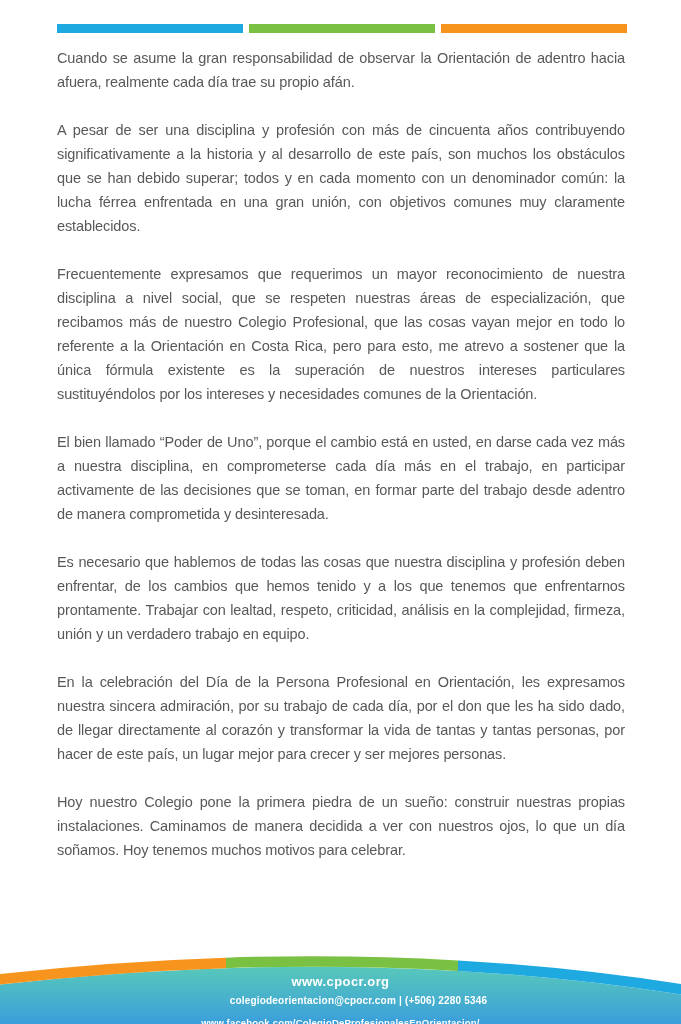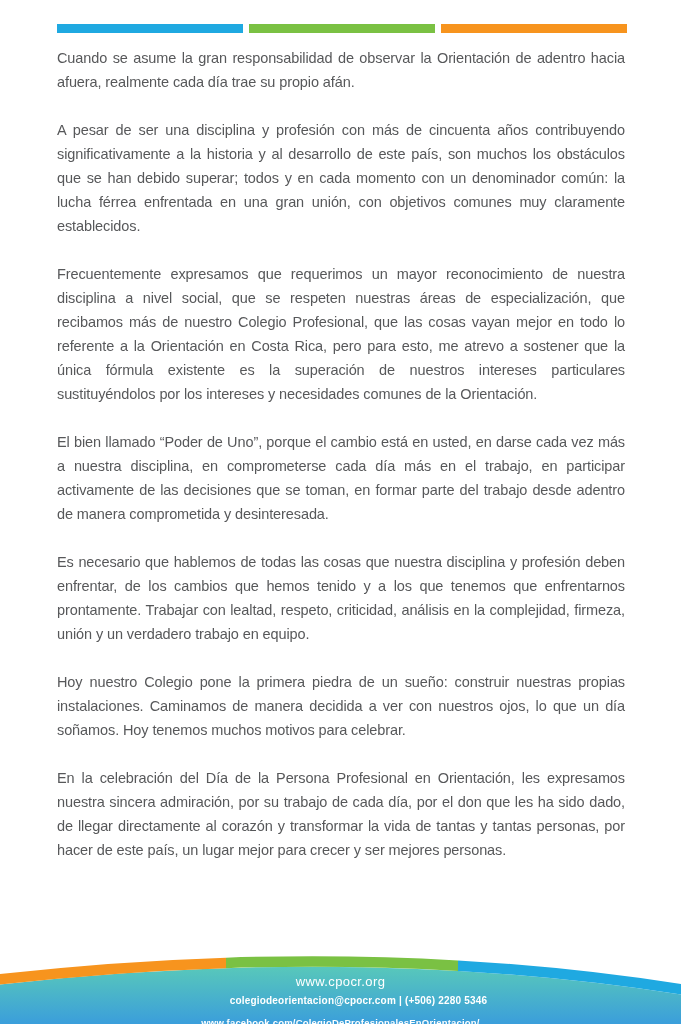--- a/index.html
+++ b/index.html
@@ -29,21 +29,21 @@
   .article p { margin: 0 0 24px 0; }
 
   
   .footer { position: absolute; left: 0; top: 914px; width: 681px; height: 110px; }
   .footer svg { display: block; width: 681px; height: 110px; }
   .footer-text {
     position: absolute; left: 0; top: 60px; width: 100%;
     text-align: center; color: #ffffff;
   }
   .footer-text .site {
-    font-size: 13px; font-weight: normal; letter-spacing: 0.4px; margin-bottom: 6px;
+    font-size: 13px; font-weight: bold; letter-spacing: 0.4px; margin-bottom: 6px;
   }
   .footer-text .contact {
     font-size: 10px; font-weight: bold; letter-spacing: 0.2px; margin-bottom: 3px; padding-left: 36px;
   }
   .footer-text .fb {
     font-size: 9.5px; font-weight: bold; letter-spacing: 0.2px; margin-top: 11px;
   }
 </style>
 </head>
 <body>
@@ -55,22 +55,22 @@
     <div class="seg" style="background: rgb(122, 193, 67);"></div>
     <div class="seg" style="background: rgb(247, 148, 30);"></div>
   </div>
 
   <div class="article" style="color: rgb(87, 88, 90);">
     <p>Cuando se asume la gran responsabilidad de observar la Orientación de adentro hacia afuera, realmente cada día trae su propio afán.</p>
     <p>A pesar de ser una disciplina y profesión con más de cincuenta años contribuyendo significativamente a la historia y al desarrollo de este país, son muchos los obstáculos que se han debido superar; todos y en cada momento con un denominador común: la lucha férrea enfrentada en una gran unión, con objetivos comunes muy claramente establecidos.</p>
     <p>Frecuentemente expresamos que requerimos un mayor reconocimiento de nuestra disciplina a nivel social, que se respeten nuestras áreas de especialización, que recibamos más de nuestro Colegio Profesional, que las cosas vayan mejor en todo lo referente a la Orientación en Costa Rica, pero para esto, me atrevo a sostener que la única fórmula existente es la superación de nuestros intereses particulares sustituyéndolos por los intereses y necesidades comunes de la Orientación.</p>
     <p>El bien llamado “Poder de Uno”, porque el cambio está en usted, en darse cada vez más a nuestra disciplina, en comprometerse cada día más en el trabajo, en participar activamente de las decisiones que se toman, en formar parte del trabajo desde adentro de manera comprometida y desinteresada.</p>
     <p>Es necesario que hablemos de todas las cosas que nuestra disciplina y profesión deben enfrentar, de los cambios que hemos tenido y a los que tenemos que enfrentarnos prontamente. Trabajar con lealtad, respeto, criticidad, análisis en la complejidad, firmeza, unión y un verdadero trabajo en equipo.</p>
+    <p>En la celebración del Día de la Persona Profesional en Orientación, les expresamos nuestra sincera admiración, por su trabajo de cada día, por el don que les ha sido dado, de llegar directamente al corazón y transformar la vida de tantas y tantas personas, por hacer de este país, un lugar mejor para crecer y ser mejores personas.</p>
     <p>Hoy nuestro Colegio pone la primera piedra de un sueño: construir nuestras propias instalaciones. Caminamos de manera decidida a ver con nuestros ojos, lo que un día soñamos. Hoy tenemos muchos motivos para celebrar.</p>
-    <p>En la celebración del Día de la Persona Profesional en Orientación, les expresamos nuestra sincera admiración, por su trabajo de cada día, por el don que les ha sido dado, de llegar directamente al corazón y transformar la vida de tantas y tantas personas, por hacer de este país, un lugar mejor para crecer y ser mejores personas.</p>
   </div>
 
   <div class="footer">
     <svg viewBox="0 0 681 110" preserveAspectRatio="none">
       <defs>
         <linearGradient id="tealGrad" x1="0" y1="0" x2="0" y2="1">
           <stop offset="0" stop-color="#58C8BA"></stop>
           <stop offset="1" stop-color="#3B9EDB"></stop>
         </linearGradient>
         <clipPath id="clipOrange">

